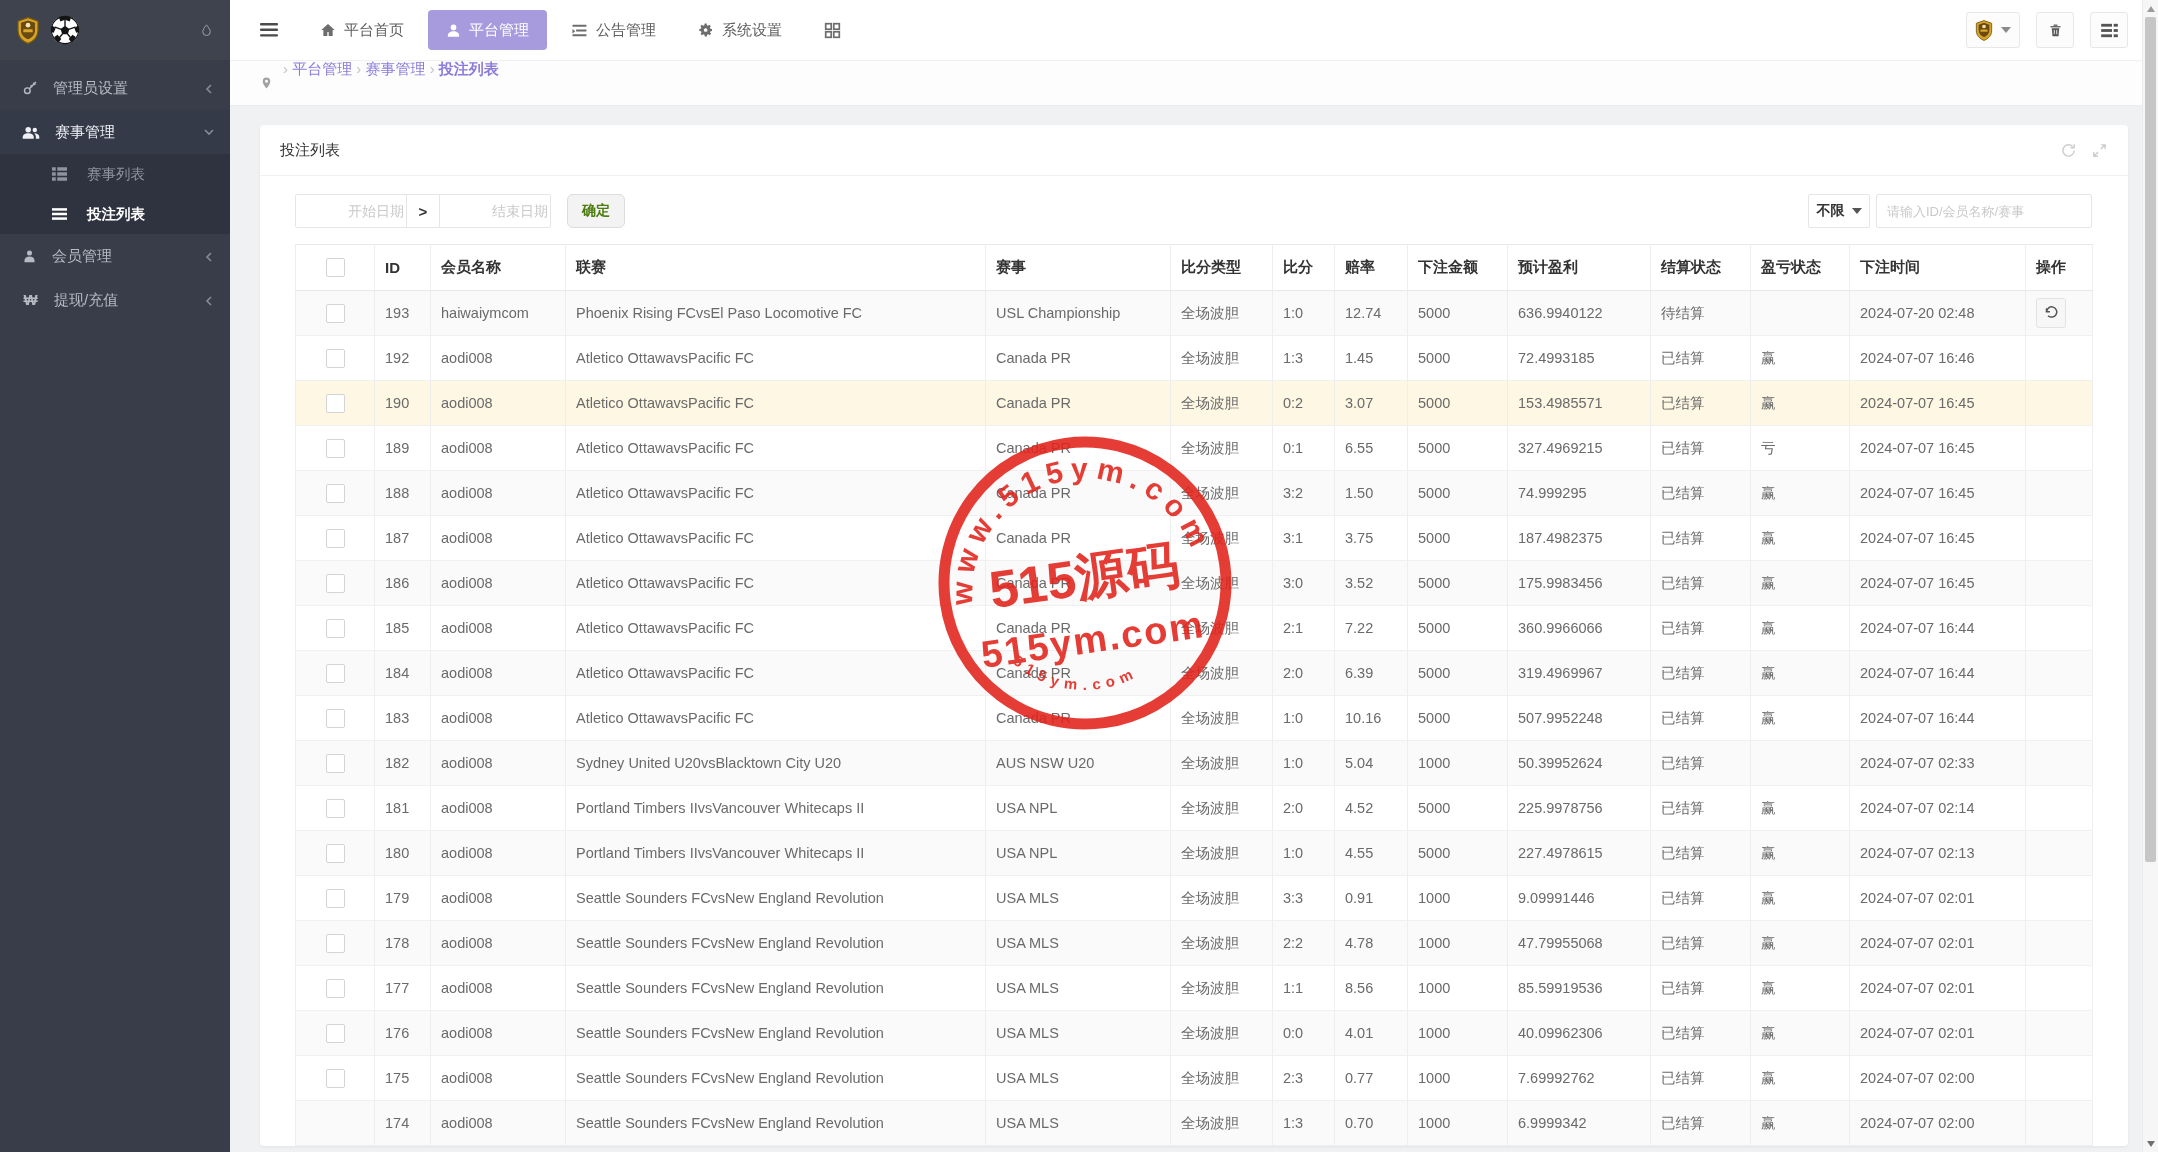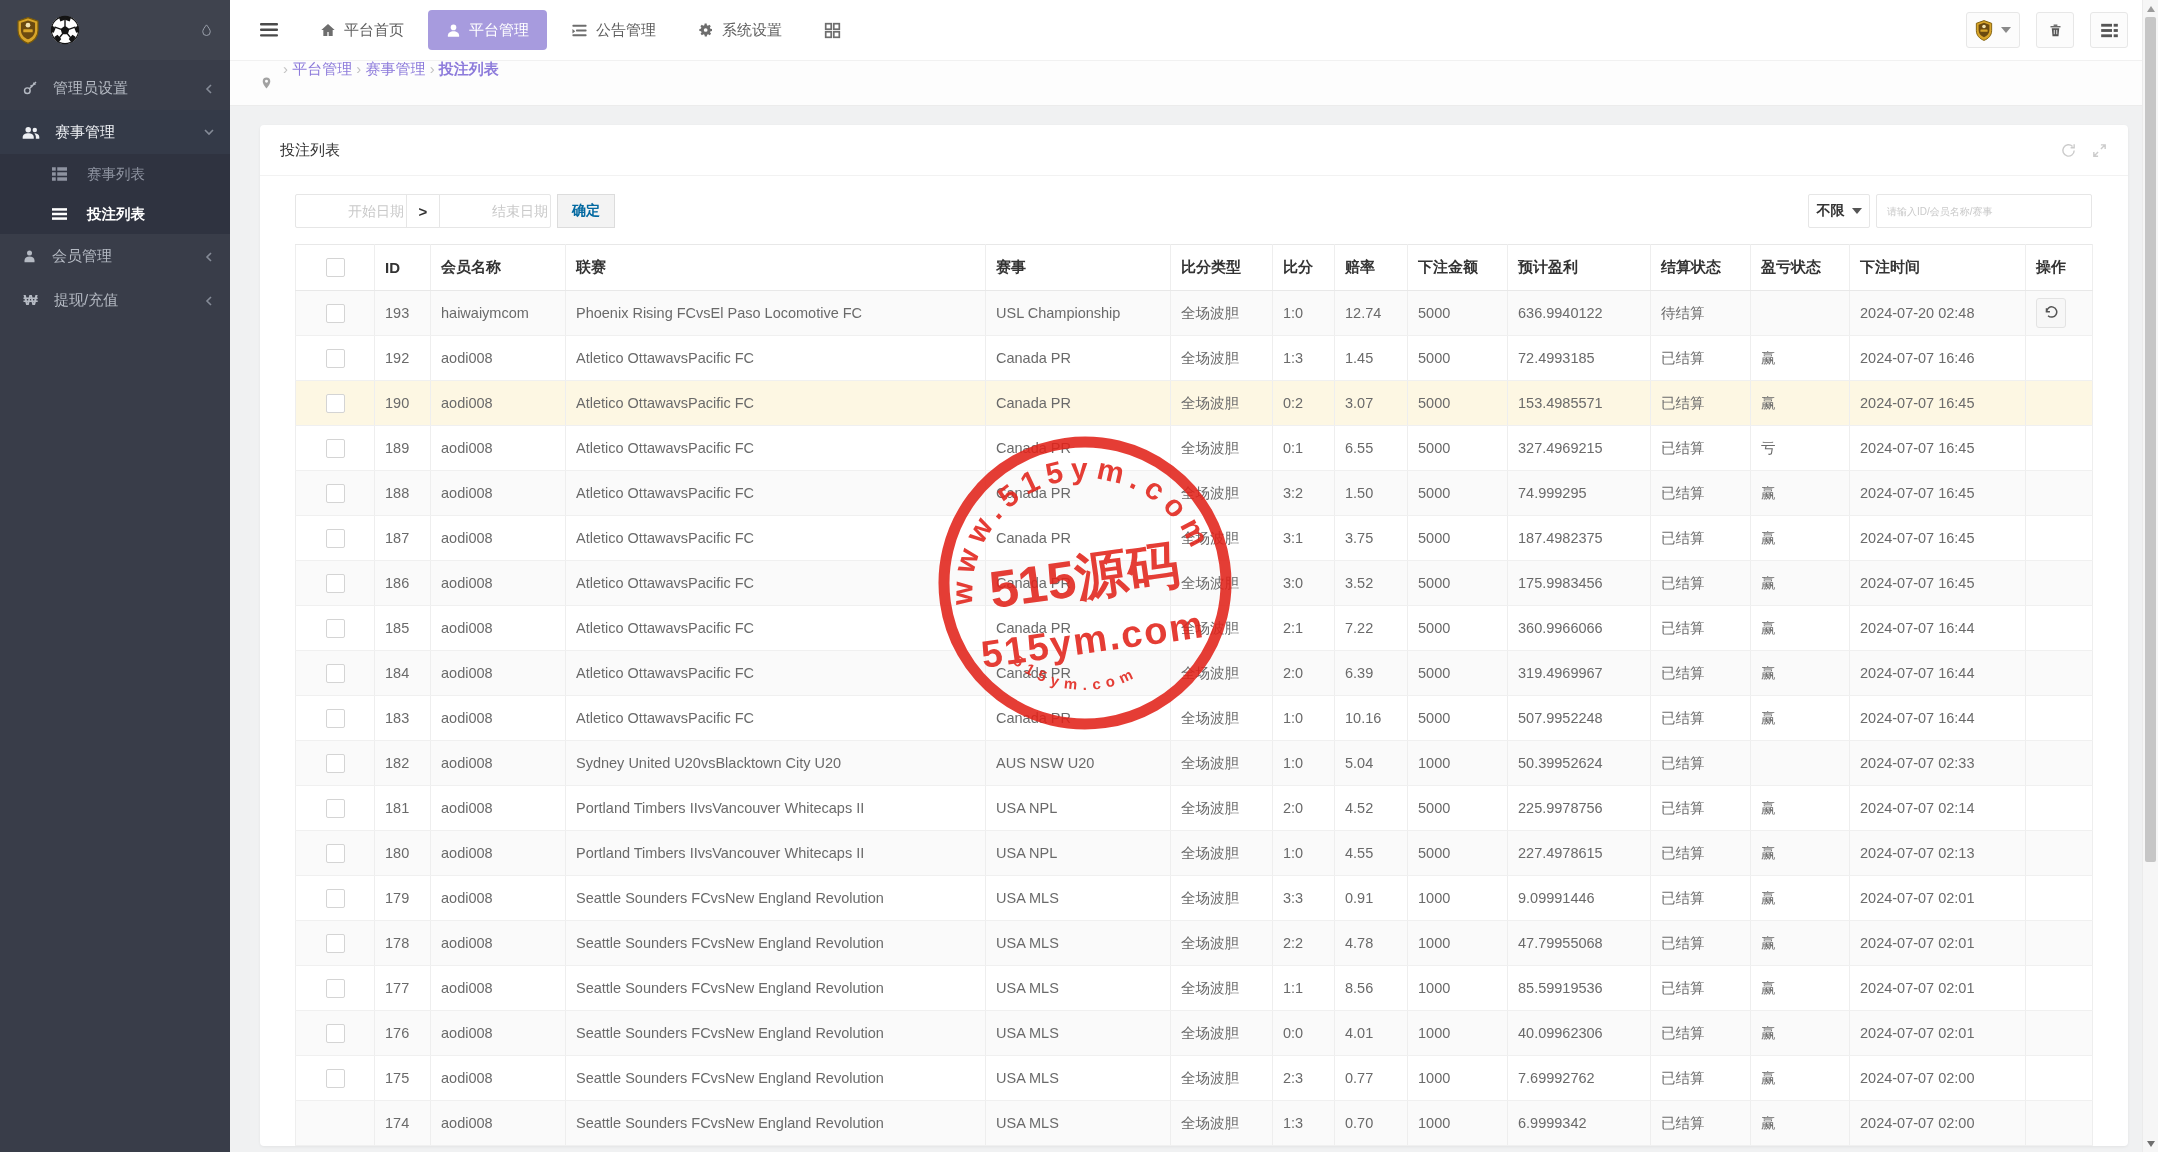--- a/index.html
+++ b/index.html
@@ -47,25 +47,25 @@
   .hd-icons{margin-left:auto;display:flex;gap:14px;color:#cccccc;}
   .hd-icons .icn{cursor:pointer;}
   .card-bd{padding:18px 36px 0 35px;}
 
   
   .filters{display:flex;align-items:center;margin-bottom:16px;position:relative;height:34px;}
   .date-input{width:112px;height:34px;box-sizing:border-box;border:1px solid #e6e6e6;border-radius:2px 0 0 2px;text-align:right;font-size:14px;color:#555;outline:none;font-family:inherit;}
   .date-input::placeholder{color:#c9c9c9;}
   .arrow-btn{width:34px;height:34px;box-sizing:border-box;border:1px solid #e6e6e6;margin-left:-1px;background:#fff;font-size:15px;font-weight:bold;color:#333;cursor:pointer;}
   .date-input.end{border-radius:0 2px 2px 0;margin-left:-1px;}
-  .confirm-btn{margin-left:6px;width:58px;height:34px;border:1px solid #dcdcdc;border-radius:0;background:#f3f3f3;font-size:14px;font-weight:bold;color:#0369a1;cursor:pointer;font-family:inherit;}
+  .confirm-btn{margin-left:16px;width:58px;height:34px;border:1px solid #dcdcdc;border-radius:6px;background:#f3f3f3;font-size:14px;font-weight:bold;color:#4d7c0f;cursor:pointer;font-family:inherit;}
   .spacer{flex:1;}
   .scope-btn{width:62px;height:34px;box-sizing:border-box;border:1px solid #e6e6e6;border-radius:2px;background:#fff;display:flex;align-items:center;justify-content:center;gap:7px;font-size:14px;font-weight:bold;color:#333;cursor:pointer;font-family:inherit;}
   .scope-btn .caret{border-top-color:#555;}
-  .search-input{width:216px;height:34px;box-sizing:border-box;border:1px solid #e6e6e6;border-radius:2px;margin-left:6px;padding:0 10px;font-size:10px;color:#555;outline:none;font-family:inherit;}
+  .search-input{width:216px;height:34px;box-sizing:border-box;border:1px solid #e6e6e6;border-radius:2px;margin-left:6px;padding:0 10px;font-size:13px;color:#555;outline:none;font-family:inherit;}
   .search-input::placeholder{color:#c9c9c9;}
 
   
   table.grid{border-collapse:collapse;table-layout:fixed;width:1797px;border-left:1px solid #eeeeee;}
   .grid th{height:45px;border-top:1px solid #e8e8e8;border-bottom:1px solid #e8e8e8;border-right:1px solid #eeeeee;
     font-size:15px;font-weight:bold;color:#333;text-align:left;padding:0 0 0 10px;background:#fff;}
   .grid td{height:44px;border-bottom:1px solid #f0f0f0;border-right:1px solid #eeeeee;
     font-size:14.5px;color:#6a6a6a;padding:0 0 0 10px;overflow:hidden;white-space:nowrap;}
   .grid tbody tr:nth-child(odd){background:#fafafa;}
   .grid tbody tr.hl{background:var(--row-highlight);}

